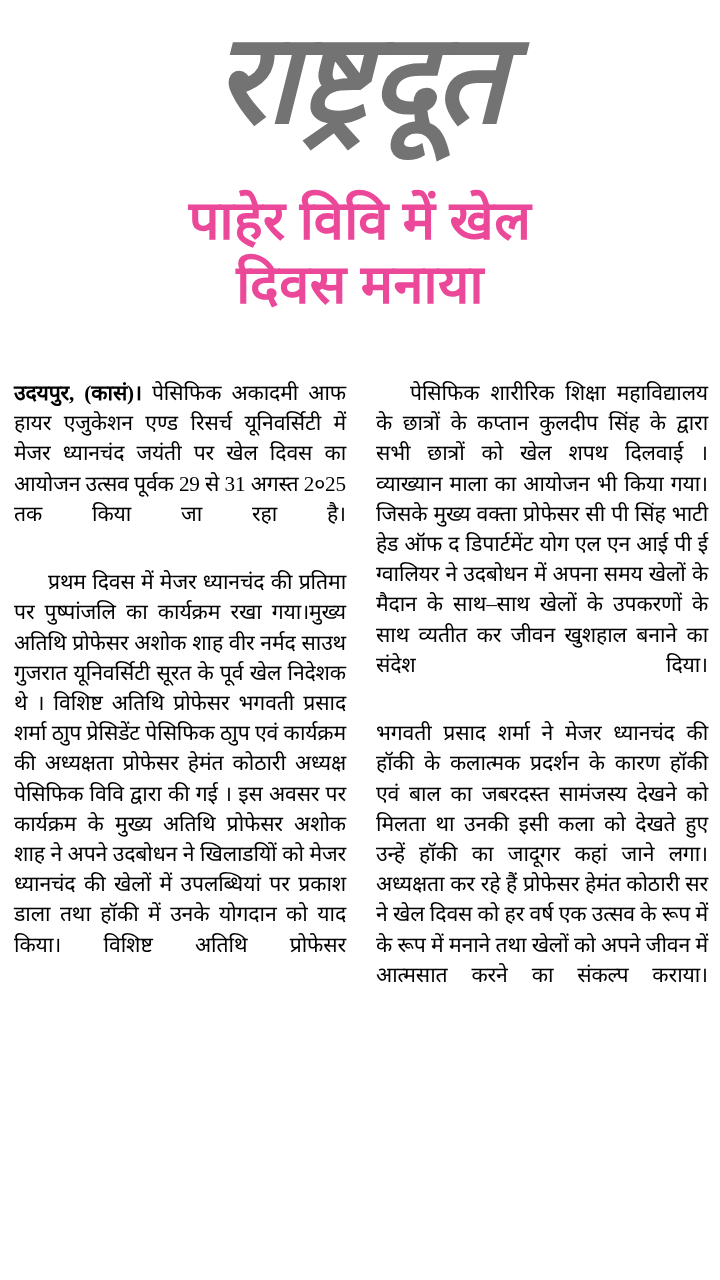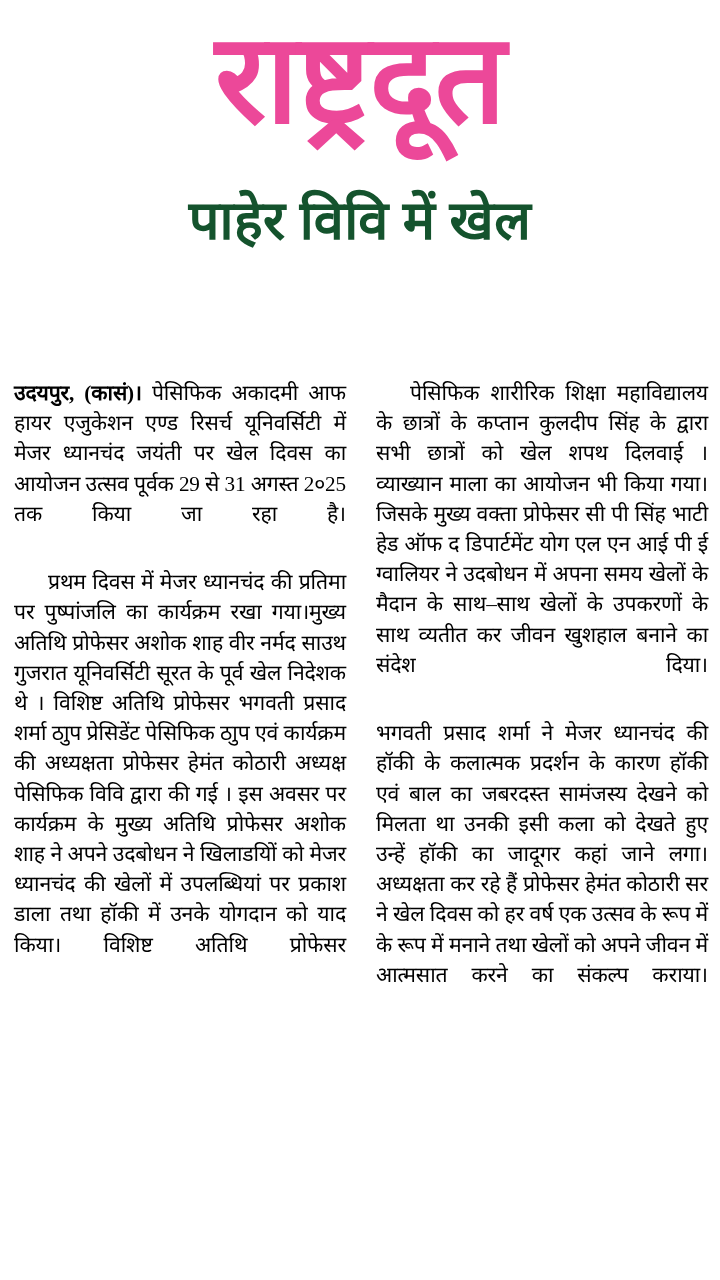--- a/index.html
+++ b/index.html
@@ -28,32 +28,33 @@
     text-align: center;
   }
 
   .masthead-title {
     display: inline-block;
     font-family: "Liberation Serif", "DejaVu Serif", serif;
     font-weight: 700;
     font-size: 125px;
     line-height: 1.0;
     letter-spacing: -1px;
-    color: #ec4899;
+    color: #737373;
     white-space: nowrap;
+    font-style: italic;
   }
 
   
   .headline {
     position: absolute;
     top: 190px;
     left: 40px;
     width: 640px;
     text-align: center;
-    color: #14532d;
+    color: #ec4899;
   }
 
   .headline-line {
     display: block;
     font-family: "Liberation Serif", "DejaVu Serif", serif;
     font-weight: 700;
     font-size: 54px;
     line-height: 1.18;
     letter-spacing: 0.5px;
     white-space: nowrap;
@@ -118,20 +119,21 @@
 <body>
 
 <div class="clipping">
 
   <div class="masthead">
     <span class="masthead-title">राष्ट्रदूत</span>
   </div>
 
   <div class="headline">
     <span class="headline-line">पाहेर विवि में खेल</span>
+    <span class="headline-line">दिवस मनाया</span>
   </div>
 
   <div class="body-columns">
 
     <div class="column">
       <p class="para tight"><span class="dateline">उदयपुर, (कासं)।</span><span> पेसिफिक अकादमी आफ हायर एजुकेशन एण्ड रिसर्च यूनिवर्सिटी में मेजर ध्यानचंद जयंती पर खेल दिवस का आयोजन उत्सव पूर्वक 29 से 31 अगस्त 2०25 तक किया जा रहा है।</span></p>
       <p class="para tight indent">प्रथम दिवस में मेजर ध्यानचंद की प्रतिमा पर पुष्पांजलि का कार्यक्रम रखा गया।मुख्य अतिथि प्रोफेसर अशोक शाह वीर नर्मद साउथ गुजरात यूनिवर्सिटी सूरत के पूर्व खेल निदेशक थे । विशिष्ट अतिथि प्रोफेसर भगवती प्रसाद शर्मा ठाुप प्रेसिडेंट पेसिफिक ठाुप एवं कार्यक्रम की अध्यक्षता प्रोफेसर हेमंत कोठारी अध्यक्ष पेसिफिक विवि द्वारा की गई । इस अवसर पर कार्यक्रम के मुख्य अतिथि प्रोफेसर अशोक शाह ने अपने उदबोधन ने खिलाडयिों को मेजर ध्यानचंद की खेलों में उपलब्धियां पर प्रकाश डाला तथा हॉकी में उनके योगदान को याद किया। विशिष्ट अतिथि प्रोफेसर</p>
     </div>
 
     <div class="column">

